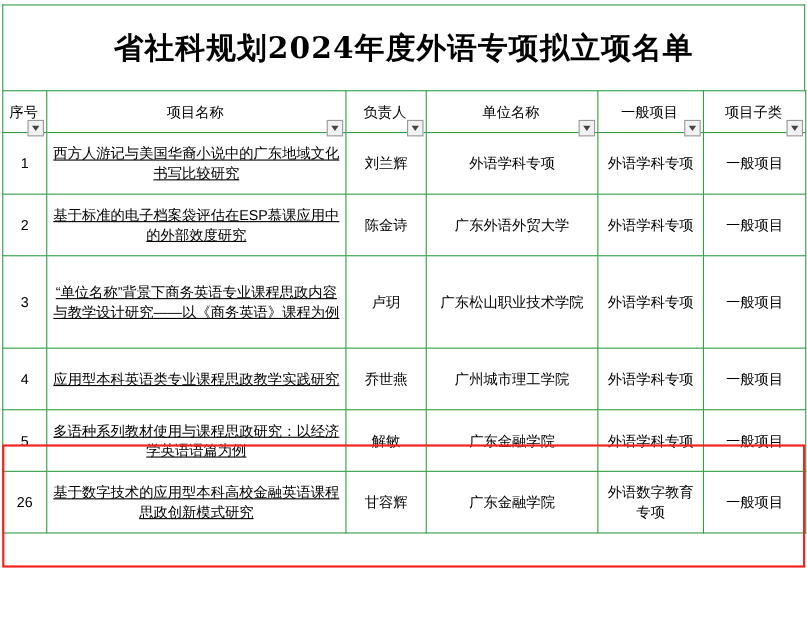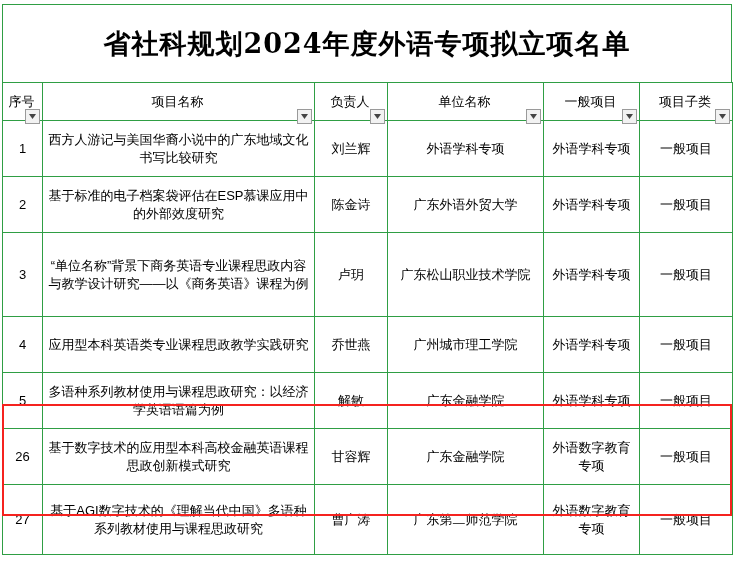--- a/index.html
+++ b/index.html
@@ -87,20 +87,21 @@
   .filter-btn svg { display: block; }
   .col-seq { width: 40px; }
   .col-name { width: 272px; }
   .col-person { width: 73px; }
   .col-unit { width: 156px; }
   .col-type { width: 96px; }
   .col-sub { width: 93px; }
   td.cell-name {
     padding-left: 8px;
     padding-right: 8px;
+    text-decoration: underline;
   }
   .highlight-box {
     position: absolute;
     border: 2px solid #f5231f;
     box-sizing: border-box;
     pointer-events: none;
     left: 2px;
     width: 730px;
   }
 </style>
@@ -228,26 +229,18 @@
         <td>一般项目</td>
       </tr>
       <tr style="height:56px">
         <td>26</td>
         <td class="cell-name">基于数字技术的应用型本科高校金融英语课程思政创新模式研究</td>
         <td>甘容辉</td>
         <td>广东金融学院</td>
         <td>外语数字教育专项</td>
         <td>一般项目</td>
       </tr>
-      <tr style="height:70px">
-        <td>27</td>
-        <td class="cell-name">基于AGI数字技术的《理解当代中国》多语种系列教材使用与课程思政研究</td>
-        <td>曹广涛</td>
-        <td>广东第二师范学院</td>
-        <td>外语数字教育专项</td>
-        <td>一般项目</td>
-      </tr>
     </tbody>
   </table>
 
   <div class="highlight-box" style="top:400px; height:112px;"></div>
 
 </div>
 
 </body></html>

